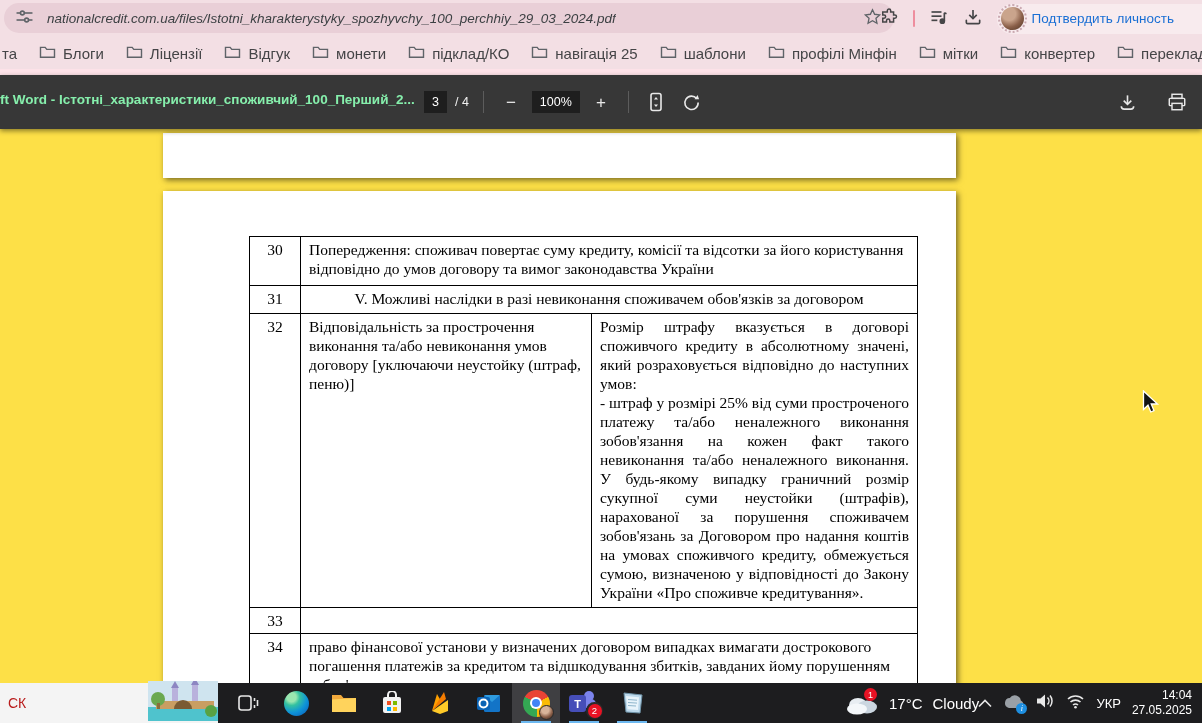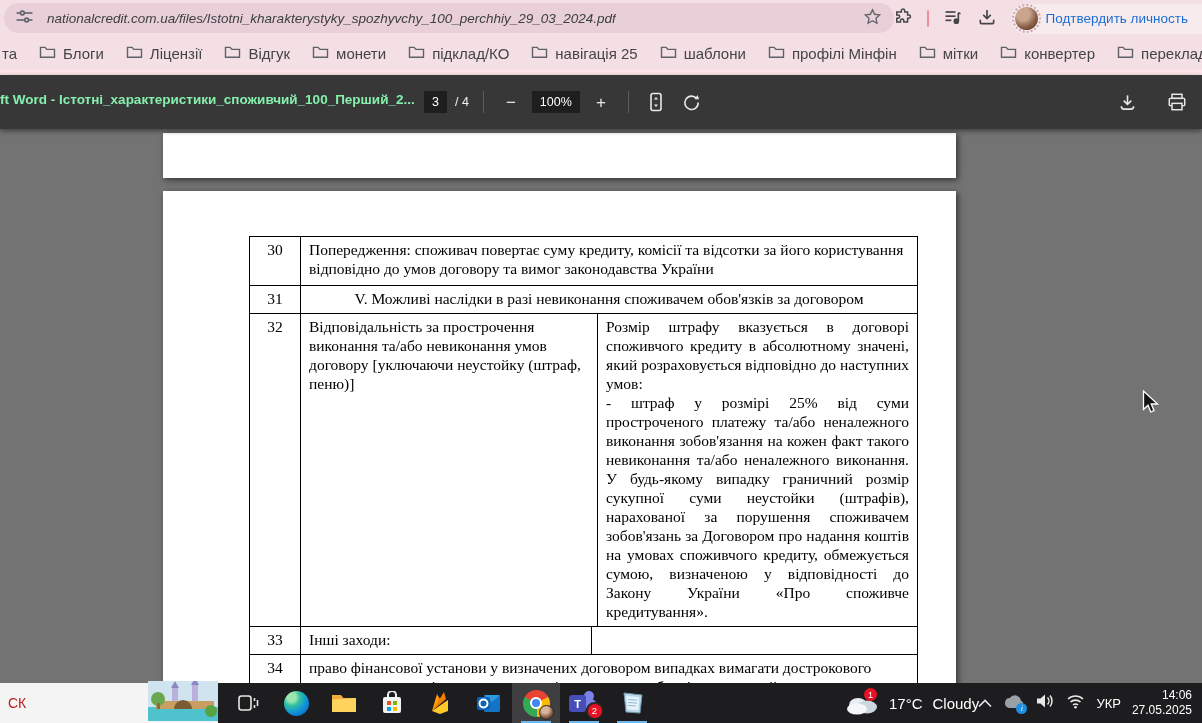--- a/index.html
+++ b/index.html
@@ -9,21 +9,21 @@
   
   .topbar { position:absolute; top:0; left:0; width:1202px; height:75px; background:#f3dfe4; }
   .omnibox-row { position:relative; height:37px; }
   .omnibox { position:absolute; left:4px; top:3px; width:890px; height:30px; background:#e9cfd7;
              border-radius:15px; display:flex; align-items:center; padding:0 12px; }
   .omnibox .url { margin-left:14px; font-size:13.5px; color:#3c4043; white-space:nowrap; overflow:hidden;font-style:italic; }
   .omni-spacer { flex:1; }
   .omni-actions { position:absolute; right:0; top:0; height:37px; display:flex; align-items:center; gap:14px; padding-right:0; }
   .vdiv { width:2px; height:17px; background:#ee8e9e; border-radius:1px; }
   .profile-pill { background:#f8ebee; height:30px; border-radius:15px 0 0 15px; display:flex; align-items:center;
-                  gap:8px; padding:0 14px 0 4px; }
+                  gap:8px; padding:0 28px 0 4px; }
   .avatar { width:23px; height:23px; border-radius:50%;
             background:radial-gradient(circle at 35% 30%, #caa48c 0 30%, #8a5f49 60%, #4a3222);
             outline:2px dotted #c9a8b0; outline-offset:1px; }
   .identity-label { color:#1a6fd4; font-size:13.5px; white-space:nowrap; }
 
   .bookmarks-row { height:32px; display:flex; align-items:center; gap:22px; padding-left:2px; }
   .bm-item { display:flex; align-items:center; gap:7px; font-size:15px; color:#454547; white-space:nowrap; }
   .pink-strip { height:6px; background:#fde2e8; }
 
   
@@ -33,36 +33,36 @@
   .pdf-center { position:absolute; left:424px; top:0; height:54px; display:flex; align-items:center; }
   .pagebox, .zoombox { background:#1e1e1e; padding:4px 8px; font-size:12.5px; color:#fff; }
   .page-of { margin-left:8px; font-size:12.5px; }
   .toolsep { width:1px; height:22px; background:#5c5c5c; margin:0 14px; }
   .tbtn { background:none; border:none; color:#e8e8e8; display:flex; align-items:center; justify-content:center;
           width:26px; height:26px; cursor:default; }
   .glyph-btn { font-size:17px; color:#e8e8e8; line-height:1; }
   .pdf-right { position:absolute; right:12px; top:0; height:54px; display:flex; align-items:center; gap:24px; }
 
   
-  .pdf-viewport { position:absolute; top:129px; left:0; width:1202px; height:554px; background:#737373; overflow:hidden; }
+  .pdf-viewport { position:absolute; top:129px; left:0; width:1202px; height:554px; background:#fde047; overflow:hidden; }
   .page-prev { position:absolute; left:163px; top:4px; width:793px; height:45px; background:#fff;
                box-shadow:2px 2px 6px rgba(0,0,0,.55); }
   .page-cur  { position:absolute; left:163px; top:62px; width:793px; height:640px; background:#fff;
                box-shadow:2px 2px 6px rgba(0,0,0,.55); overflow:hidden; }
 
   .doc-table { position:absolute; left:86px; top:45px; width:669px; border:1px solid #000; border-bottom:none;
                font-family:"Liberation Serif", serif; font-size:15.5px; line-height:19px; color:#000; }
   .trow { display:grid; border-top:1px solid #000; }
   .trow:first-child { border-top:none; }
   .cols2 { grid-template-columns:50px 1fr; }
   .cols3 { grid-template-columns:50px 291px 1fr; }
   .tcell { border-left:1px solid #000; padding:3px 8px 5px; }
   .tnum  { text-align:center; padding:3px 2px; border-left:none; }
   .tcenter { text-align:center; }
-  .tjustify { text-align:justify; white-space:pre-line;margin-left:6px; }
+  .tjustify { text-align:justify; white-space:pre-line; }
   .r30 { min-height:48px; } .r31 { min-height:28px; } .r32 { min-height:282px; } .r33 { min-height:26px; }
 
   
   .taskbar { position:absolute; bottom:0; left:0; width:1202px; height:40px; background:#1d1d1f; z-index:5; }
   .search-box { position:absolute; left:0; top:0; width:218px; height:40px; background:#f4f4f4;
                 display:flex; align-items:center; }
   .search-text { padding-left:8px; font-size:14px; color:#b91c1c; flex:1; }
   .tb-icons { position:absolute; left:224px; top:0; height:40px; display:flex; }
   .slot { width:48px; height:40px; display:flex; align-items:center; justify-content:center; position:relative; }
   .slot.active { background:#3f3f42; }
@@ -295,21 +295,20 @@
 
       <div class="trow cols3 r32">
         <div class="tcell tnum">32</div>
         <div class="tcell">Відповідальність за прострочення виконання та/або невиконання умов договору [уключаючи неустойку (штраф, пеню)]</div>
         <div class="tcell tjustify">Розмір штрафу вказується в договорі споживчого кредиту в абсолютному значені, який розраховується відповідно до наступних умов:
 - штраф у розмірі 25% від суми простроченого платежу та/або неналежного виконання зобов'язання на кожен факт такого невиконання та/або неналежного виконання. У будь-якому випадку граничний розмір сукупної суми неустойки (штрафів), нарахованої за порушення споживачем зобов'язань за Договором про надання коштів на умовах споживчого кредиту, обмежується сумою, визначеною у відповідності до Закону України «Про споживче кредитування».</div>
       </div>
 
       <div class="trow cols3 r33">
         <div class="tcell tnum">33</div>
-        <div class="tcell">Інші заходи:</div>
         <div class="tcell"></div>
       </div>
 
       <div class="trow cols2">
         <div class="tcell tnum">34</div>
         <div class="tcell">право фінансової установи у визначених договором випадках вимагати дострокового погашення платежів за кредитом та відшкодування збитків, завданих йому порушенням зобов'язання</div>
       </div>
 
     </div>
   </div>
@@ -447,21 +446,21 @@
     <span>
       <svg width="19" height="15" viewBox="0 0 19 15">
         <path d="M2 5 a11 11 0 0 1 15 0" fill="none" stroke="#e8e8e8" stroke-width="1.6"></path>
         <path d="M4.5 8 a7.5 7.5 0 0 1 10 0" fill="none" stroke="#e8e8e8" stroke-width="1.6"></path>
         <path d="M7 11 a4 4 0 0 1 5 0" fill="none" stroke="#e8e8e8" stroke-width="1.6"></path>
         <circle cx="9.5" cy="13.3" r="1.3" fill="#e8e8e8"></circle>
       </svg>
     </span>
     <span class="lang">УКР</span>
     <span class="clock">
-      <span>14:06</span><br>
+      <span>14:04</span><br>
       <span>27.05.2025</span>
     </span>
   </div>
 </div>
 
 <span class="cursor">
   <svg width="18" height="26" viewBox="0 0 18 26">
     <path d="M1.5 1 L1.5 19.5 L6 15.2 L8.8 22 L12 20.7 L9.2 14 L15.5 14 Z" fill="#141414" stroke="#fff" stroke-width="1.3"></path>
   </svg>
 </span>

